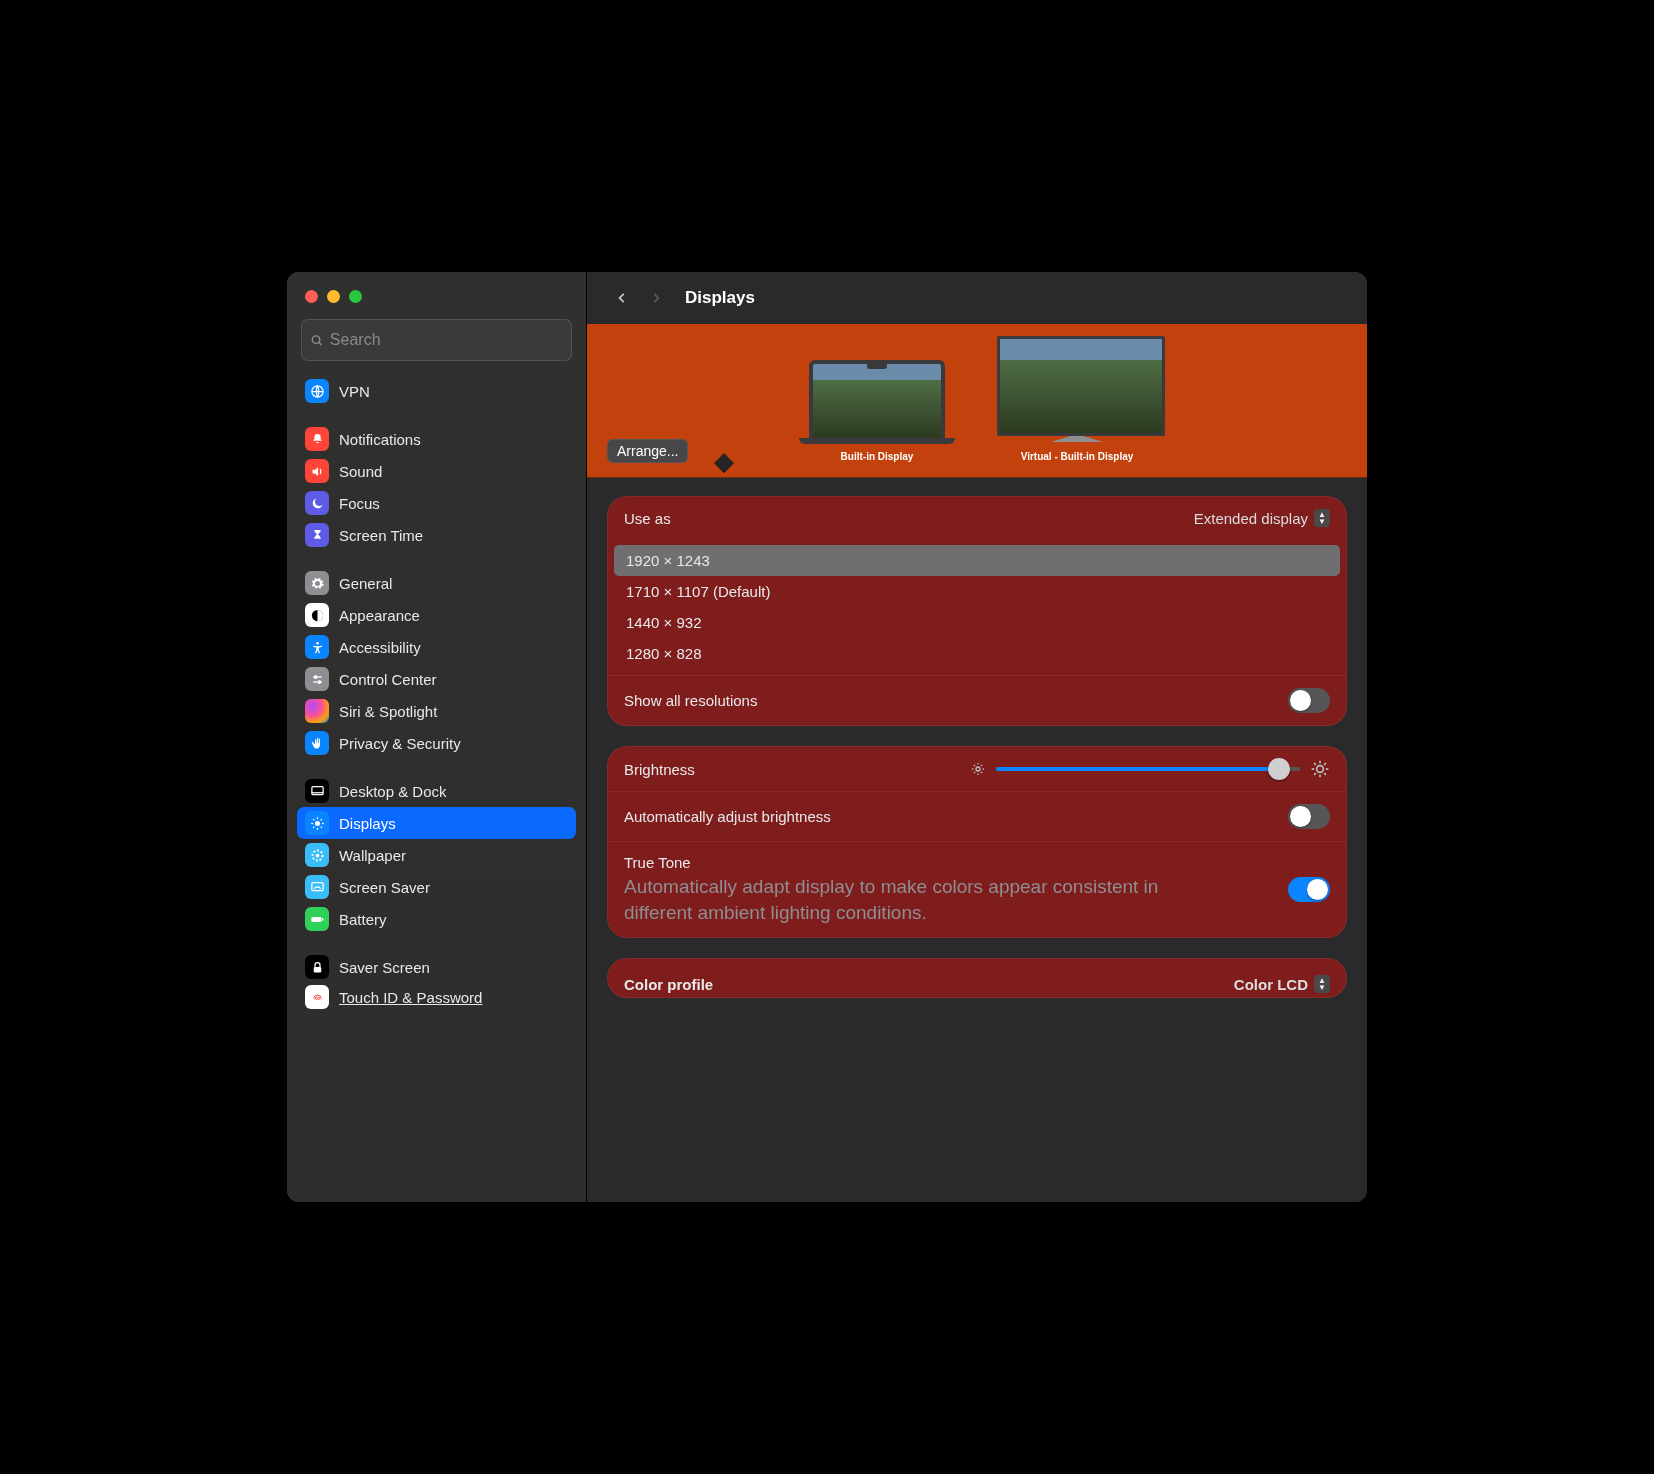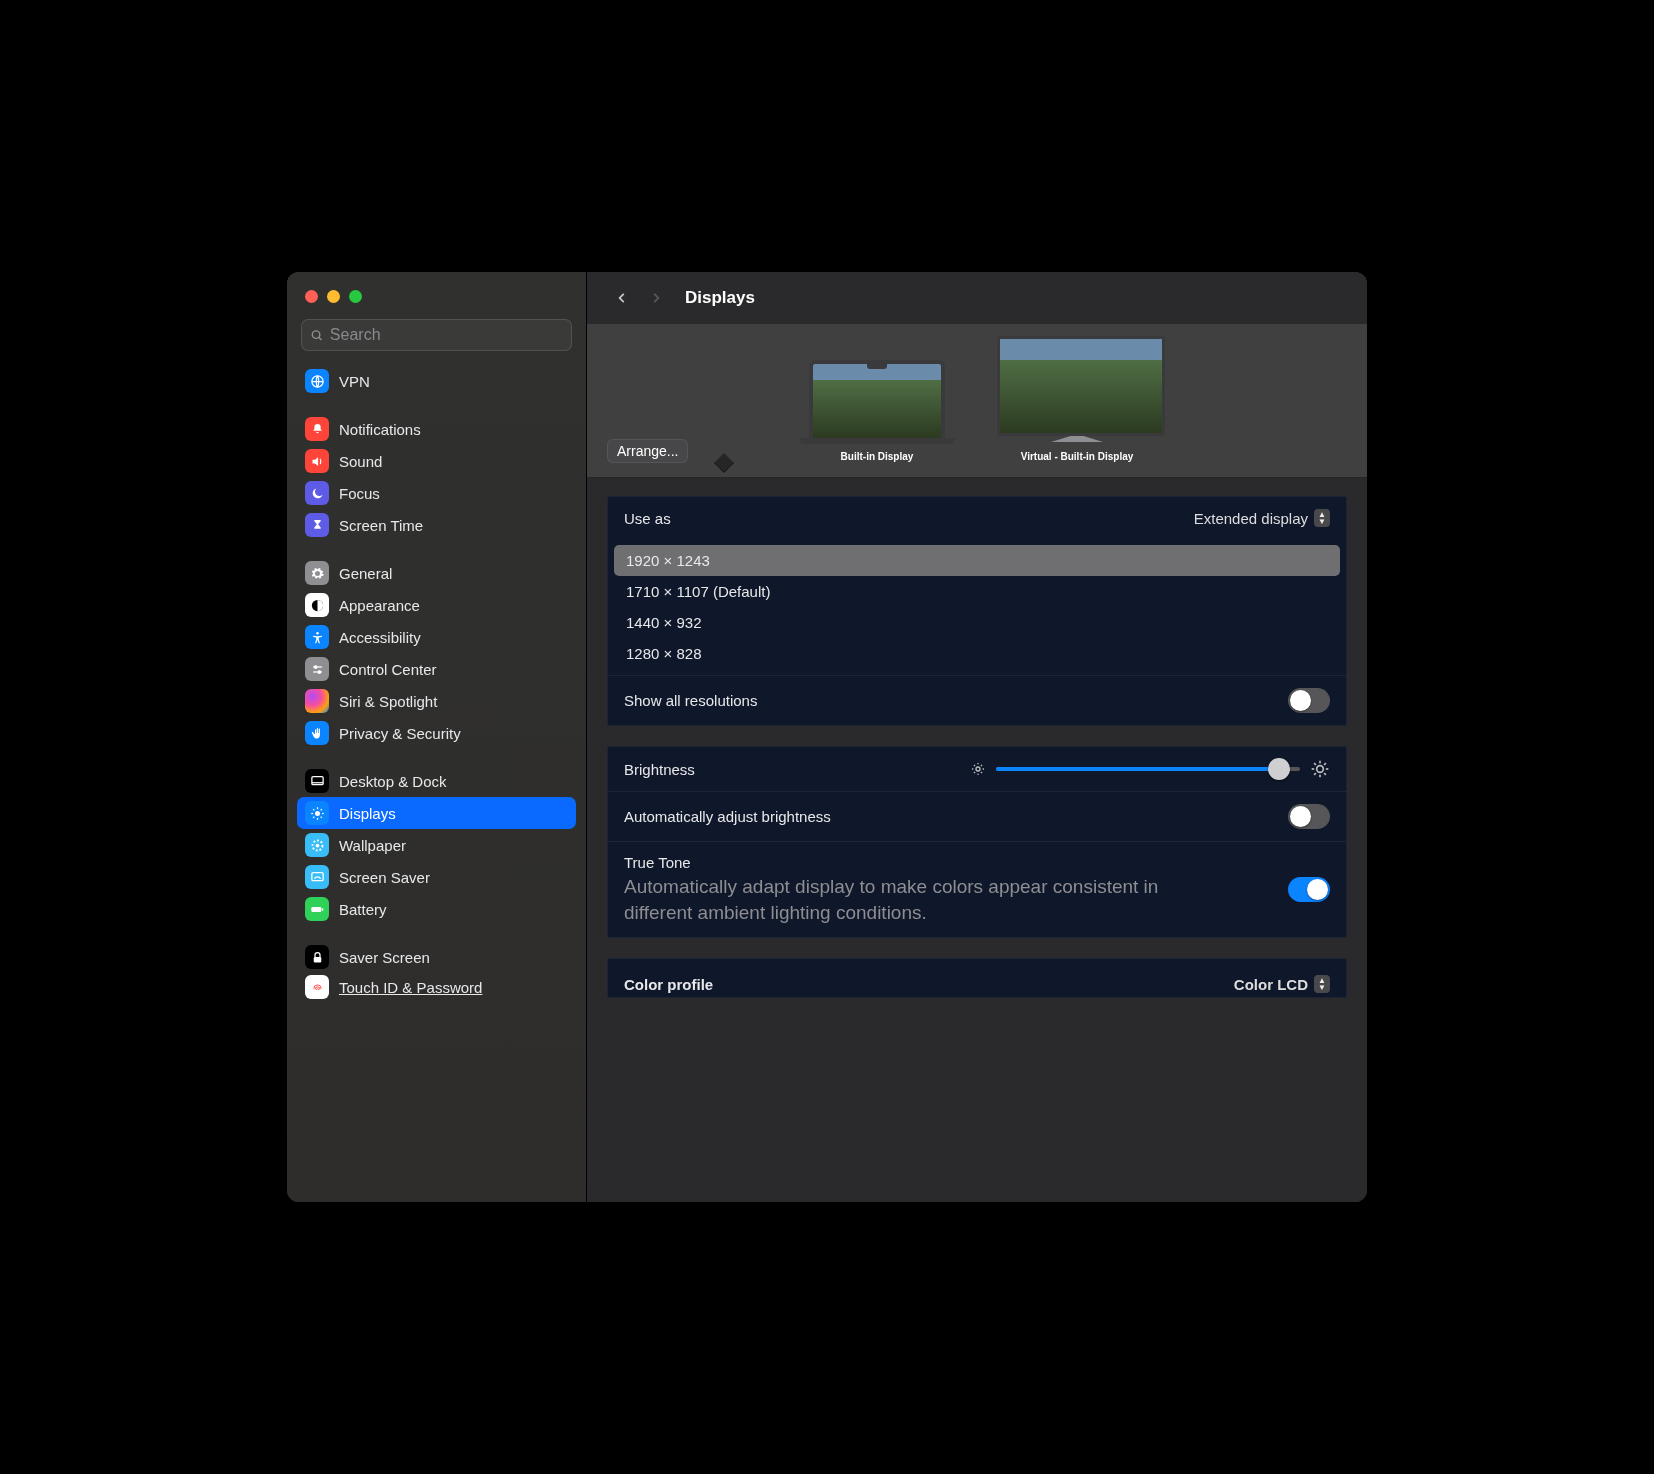--- a/index.html
+++ b/index.html
@@ -42,21 +42,21 @@
   .tl { width: 13px; height: 13px; border-radius: 50%; }
   .tl.red { background:#ff5f57; }
   .tl.yellow { background:#febc2e; }
   .tl.green { background:#28c840; }
   .search-wrap { padding: 0 14px 8px; }
   .search {
     display: flex; align-items: center;
     background: rgba(255,255,255,0.05);
     border: 1px solid rgba(255,255,255,0.12);
     border-radius: 7px;
-    height: 32px;
+    height: 42px;
     padding: 0 8px;
     color: #8e8e92;
     gap: 6px;
   }
   .search input {
     background: transparent; border: 0; outline: 0;
     color: #ddd; font-size: 16px; width: 100%;
   }
   .search input::placeholder { color:#8a8a8e; }
   .sb-scroll {
@@ -106,21 +106,21 @@
   }
   .titlebar {
     height: 52px;
     display:flex; align-items:center;
     gap:12px;
     padding: 0 24px;
   }
   .nav-btn { color:#6c6c6e; font-size:20px; padding:4px;}
   .title { font-size:17px; font-weight:700; color:#fff; margin-left:6px;}
   .display-area {
-    background:#404040;
+    background:#c2410c;
     border-bottom: 1px solid rgba(0,0,0,0.4);
     padding: 12px 20px 14px;
     position: relative;
   }
   .display-row {
     display:flex; justify-content:center; gap:40px; align-items:flex-end;
   }
   .display-card { text-align:center; width:160px;}
   .display-label { color:#fff; font-size:10px; font-weight:600; margin-top:8px; line-height:1.3;}
   .arrange-btn {
@@ -145,23 +145,23 @@
   .carrot{
     position:absolute; left:0; right:0; margin:0 auto; bottom:-7px; width:14px;height:14px;
     background:#262627;border-right:1px solid rgba(0,0,0,.35);border-bottom:1px solid rgba(0,0,0,.35);
     transform:rotate(45deg);
   }
   .content-scroll{
     flex:1; overflow-y:auto; padding:18px 20px;
   }
   .content-scroll::-webkit-scrollbar{width:0;}
   .panel{
-    background:#0f172a;
+    background:#7f1d1d;
     border:1px solid rgba(255,255,255,0.06);
-    border-radius:2px;
+    border-radius:20px;
     margin-bottom:20px;
     overflow:hidden;
   }
   .row{
     display:flex;align-items:center;justify-content:space-between;
     padding:12px 16px;
     border-top:1px solid rgba(255,255,255,0.06);
     color:#e8e8ea;font-size:15px;
   }
   .row:first-child{border-top:0;}

